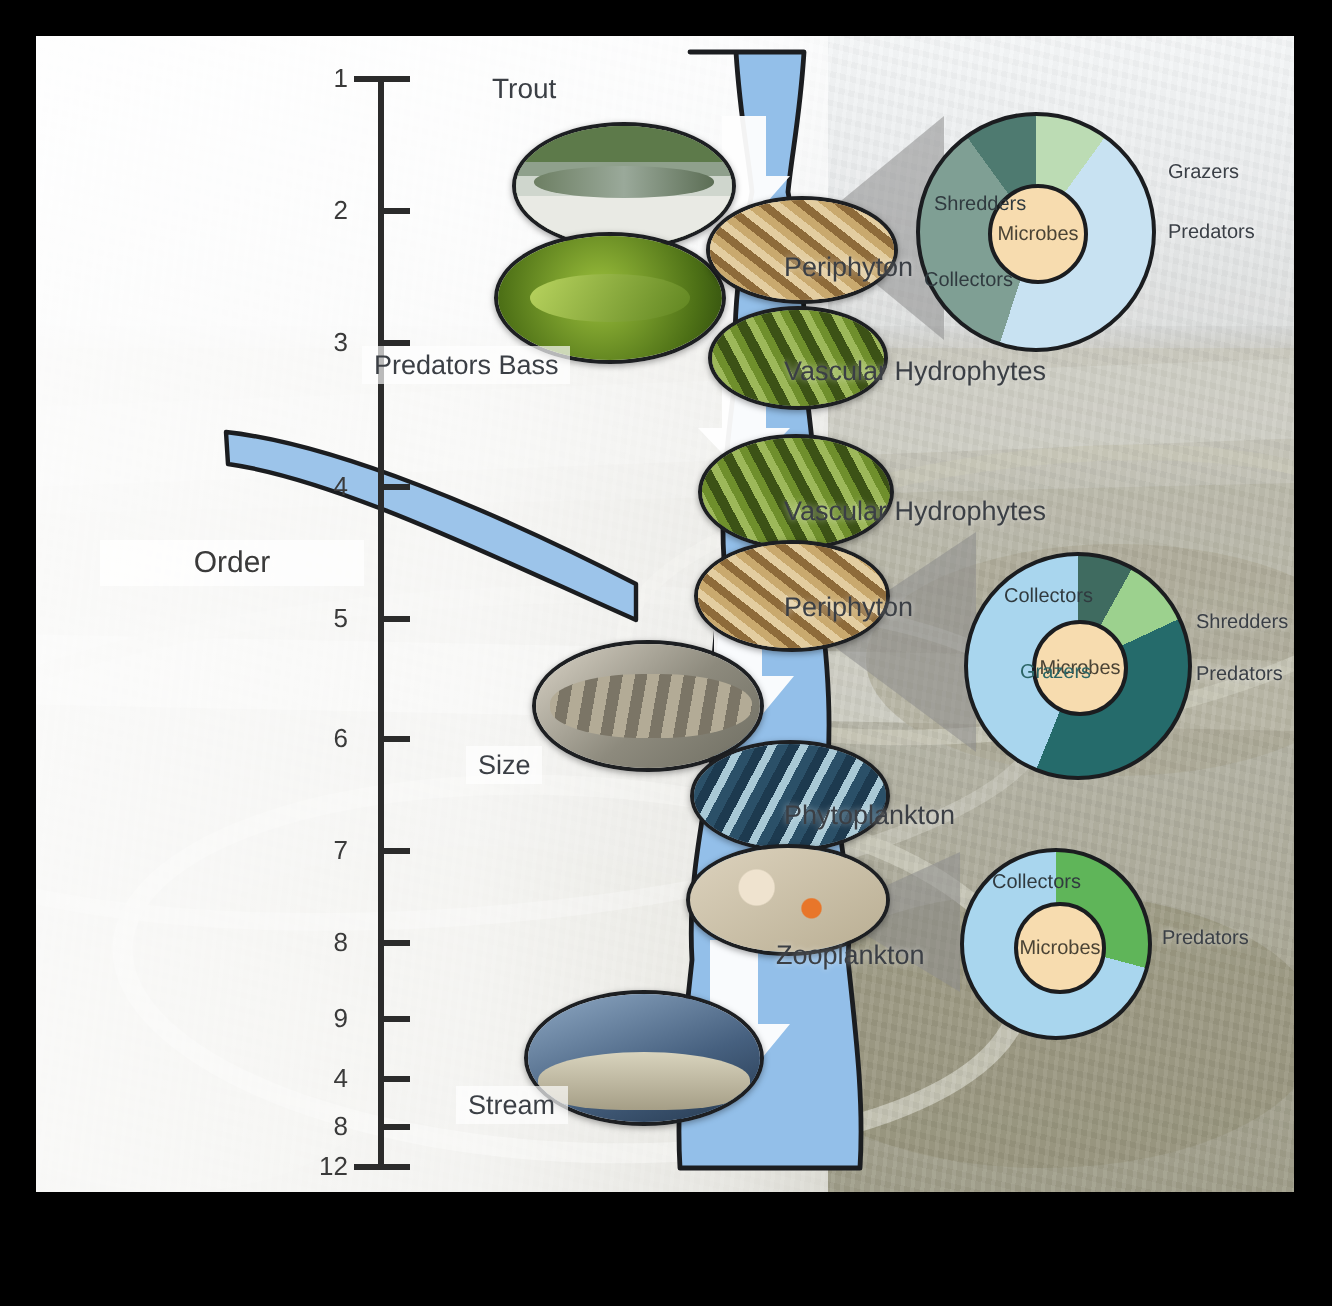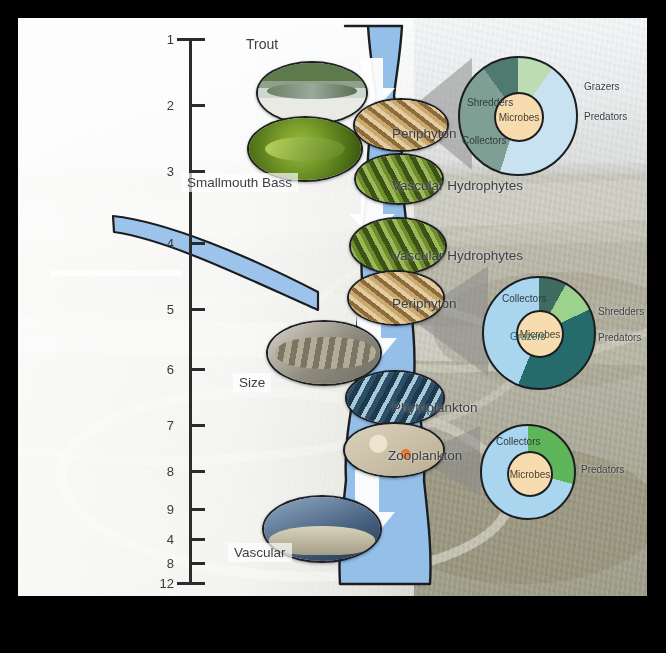--- a/index.html
+++ b/index.html
@@ -183,41 +183,42 @@
       <div class="num" style="top:331px">6</div>
       <div class="num" style="top:387px">7</div>
       <div class="num" style="top:433px">8</div>
       <div class="num" style="top:471px">9</div>
       <div class="num" style="top:501px">4</div>
       <div class="num" style="top:525px">8</div>
       <div class="num" style="top:545px">12</div>
     </div>
 
     <div class="streamsize">
+      <div class="l2">Order</div>
     </div>
 
     <div class="oval" style="left:238px;top:43px;width:108px;height:60px;">
       <div class="ov-in tx-trout"></div>
       </div>
     <div class="dlab plain" style="left:228px;top:18px;font-size:14px;">Trout</div>
 
     <div class="oval" style="left:229px;top:98px;width:112px;height:62px;">
       <div class="ov-in tx-bass"></div>
       </div>
-    <div class="dlab box" style="left:163px;top:155px;">Smallmouth Bass</div>
+    <div class="dlab box" style="left:163px;top:155px;">Predators Bass</div>
 
     <div class="oval" style="left:248px;top:302px;width:112px;height:62px;">
       <div class="ov-in tx-perch"></div>
       </div>
     <div class="dlab box" style="left:215px;top:355px;">Size</div>
 
     <div class="oval" style="left:244px;top:477px;width:116px;height:64px;">
       <div class="ov-in tx-catfish"></div>
       </div>
-    <div class="dlab box" style="left:210px;top:525px;">Vascular</div>
+    <div class="dlab box" style="left:210px;top:525px;">Stream</div>
 
     <div class="oval" style="left:335px;top:80px;width:92px;height:50px;">
       <div class="ov-in tx-periphyton"></div>
       </div>
     <div class="dlab plain" style="left:374px;top:108px;">Periphyton</div>
 
     <div class="oval" style="left:336px;top:135px;width:86px;height:48px;">
       <div class="ov-in tx-hydro"></div>
       </div>
     <div class="dlab plain" style="left:374px;top:160px;">Vascular Hydrophytes</div>
@@ -233,21 +234,21 @@
     <div class="dlab plain" style="left:374px;top:278px;">Periphyton</div>
 
     <div class="oval" style="left:327px;top:352px;width:96px;height:52px;">
       <div class="ov-in tx-phyto"></div>
       </div>
     <div class="dlab plain" style="left:374px;top:382px;">Phytoplankton</div>
 
     <div class="oval" style="left:325px;top:404px;width:98px;height:52px;">
       <div class="ov-in tx-zoo"></div>
       </div>
-    <div class="dlab plain" style="left:370px;top:430px;">Zooplankton</div>
+    <div class="dlab plain" style="left:370px;top:452px;">Zooplankton</div>
 
     <div class="pie" style="left:440px;top:38px;width:116px;height:116px;
          background:conic-gradient(from 0deg,
             #bcdcb4 0deg 36deg,
             #c8e2f2 36deg 198deg,
             #7f9f94 198deg 324deg,
             #4e7a70 324deg 360deg);">
       <div class="hub" style="left:34px;top:34px;width:46px;height:46px;">
         <span>Microbes</span>
       </div>

